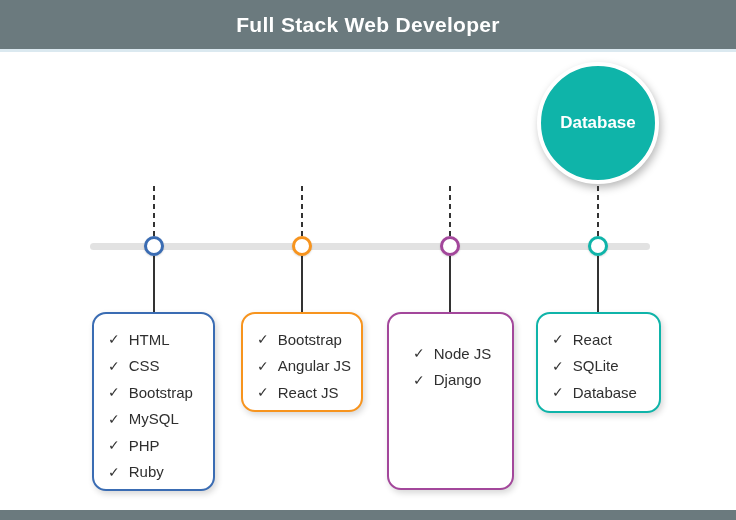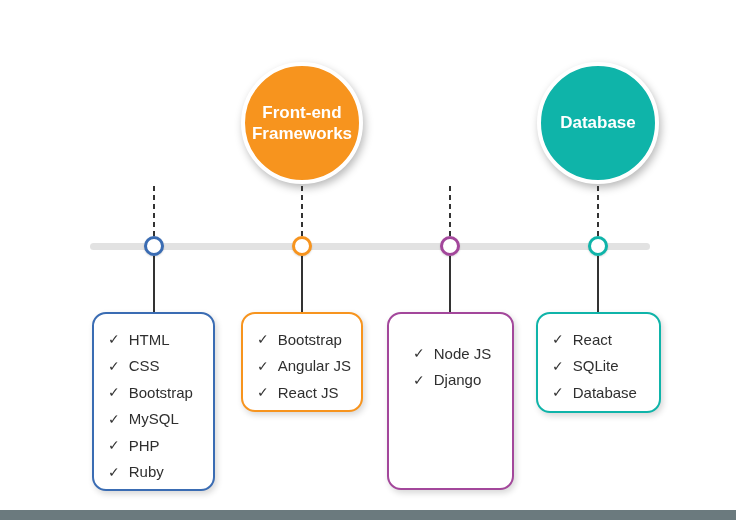--- a/index.html
+++ b/index.html
@@ -121,20 +121,23 @@
   .c1-box { left: 92px;  width: 123px; height: 179px; }
   .c2-box { left: 241px; width: 122px; height: 100px; }
   .c3-box { left: 387px; width: 127px; height: 178px; padding-top: 26px; padding-left: 24px; }
   .c4-box { left: 536px; width: 125px; height: 101px; }
 </style>
 </head>
 <body>
 
 <div class="page">
 
+  <div class="header" style="background-color: rgb(107, 122, 126);">
+    <span class="header-title">Full Stack Web Developer</span>
+  </div>
 
   <div class="timeline-bar" style="background-color: rgb(226, 226, 226);"></div>
 
   <div class="dash c1-dash"></div>
   <div class="ring c1-ring" style="border-color: rgb(58, 108, 179);"></div>
   <div class="stem c1-stem"></div>
   <div class="box c1-box" style="border-color: rgb(58, 108, 179);">
     <div class="item">
       <span class="chk">✓</span>
       <span>HTML</span>
@@ -154,23 +157,20 @@
     <div class="item">
       <span class="chk">✓</span>
       <span>PHP</span>
     </div>
     <div class="item">
       <span class="chk">✓</span>
       <span>Ruby</span>
     </div>
   </div>
 
-  <div class="circle c2-circle" style="background-color: rgb(247, 148, 30);">
-    <span class="circle-label">Front-end Frameworks</span>
-  </div>
   <div class="dash c2-dash"></div>
   <div class="ring c2-ring" style="border-color: rgb(247, 148, 30);"></div>
   <div class="stem c2-stem"></div>
   <div class="box c2-box" style="border-color: rgb(247, 148, 30);">
     <div class="item">
       <span class="chk">✓</span>
       <span>Bootstrap</span>
     </div>
     <div class="item">
       <span class="chk">✓</span>

